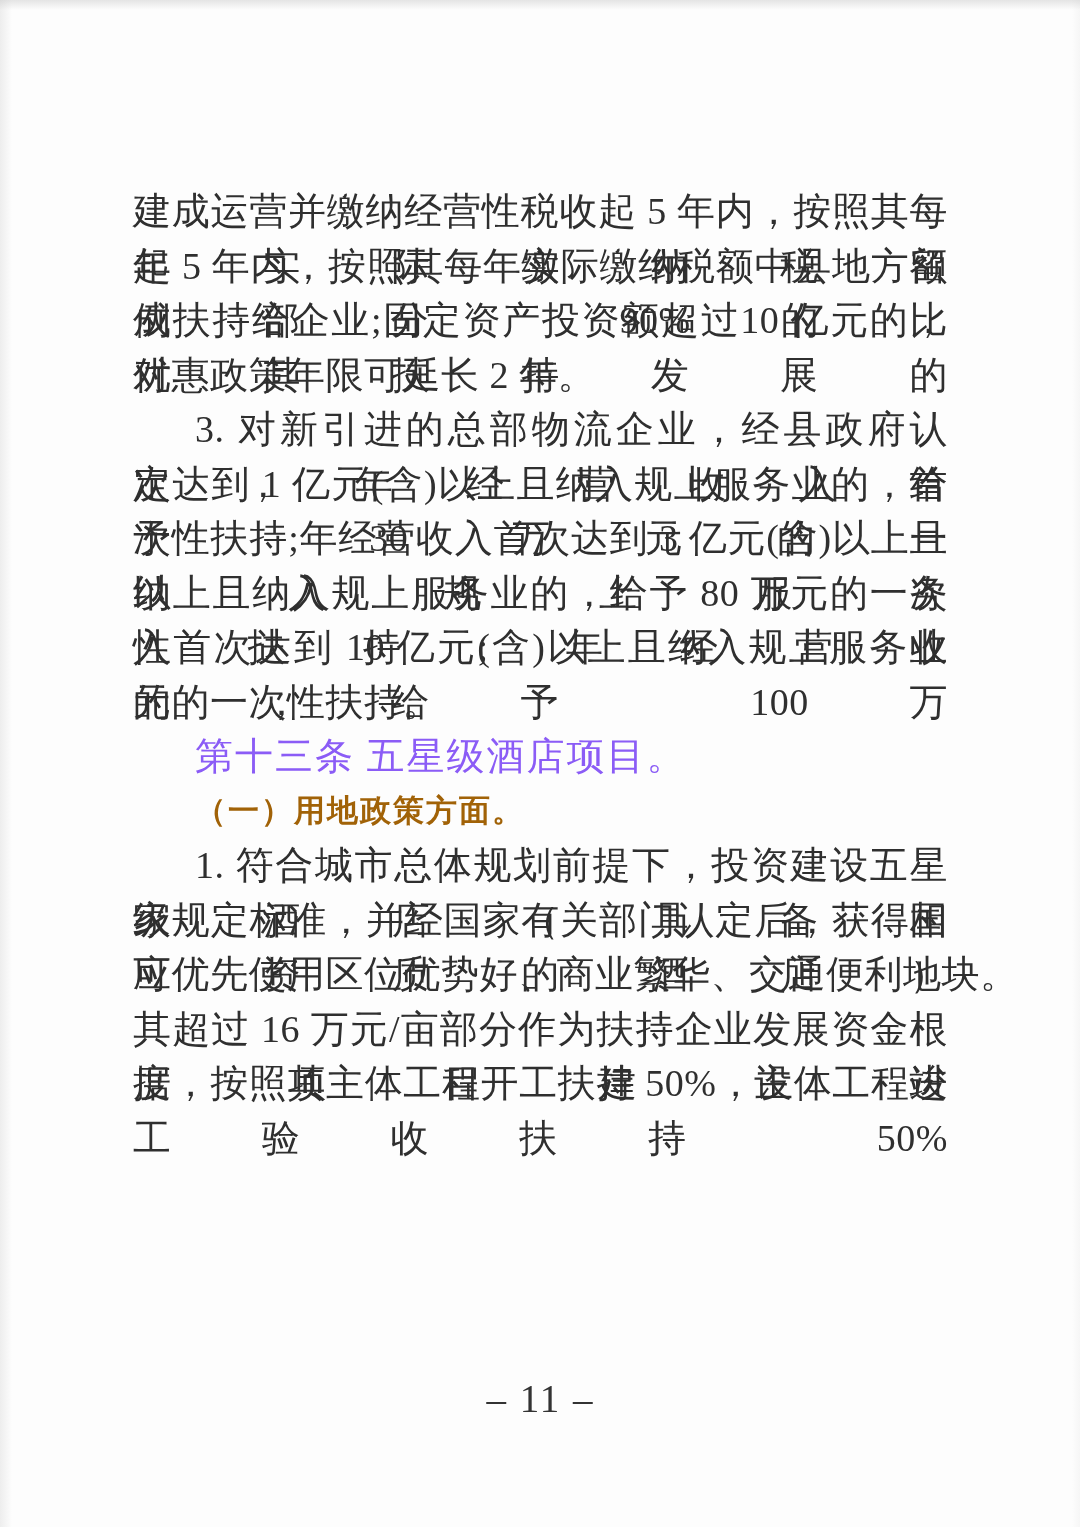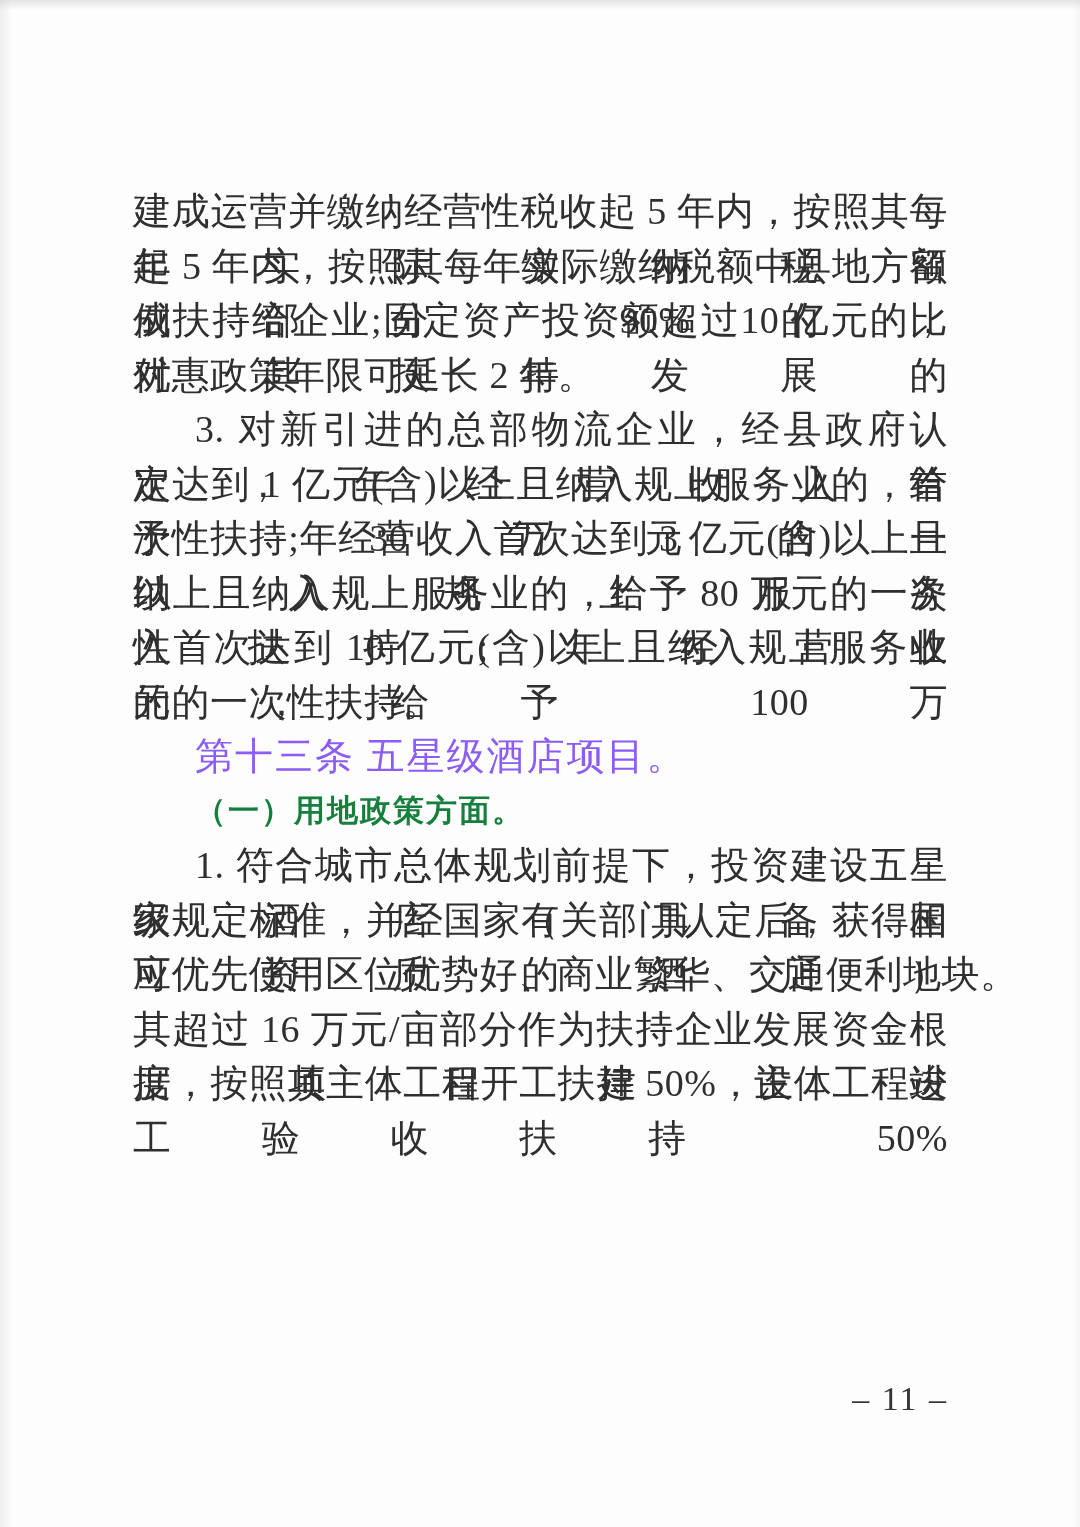--- a/index.html
+++ b/index.html
@@ -49,29 +49,29 @@
     text-indent: 62px;
   }
   .kai {
     letter-spacing: 2px;
     color: #8b5cf6;
   }
   .bold {
     font-weight: 700;
     font-size: 31px;
     letter-spacing: 2px;
-    color: #15803d;
+    color: #a16207;
   }
   .footer {
     position: absolute;
     left: 133px;
     top: 1381px;
     width: 815px;
-    text-align: right;
-    font-size: 34px;
+    text-align: center;
+    font-size: 39px;
     line-height: 36px;
     letter-spacing: 2px;
     color: #333333;
   }
 </style>
 </head>
 <body>
 
 <div class="page">
   <div class="scan-tint"></div>

